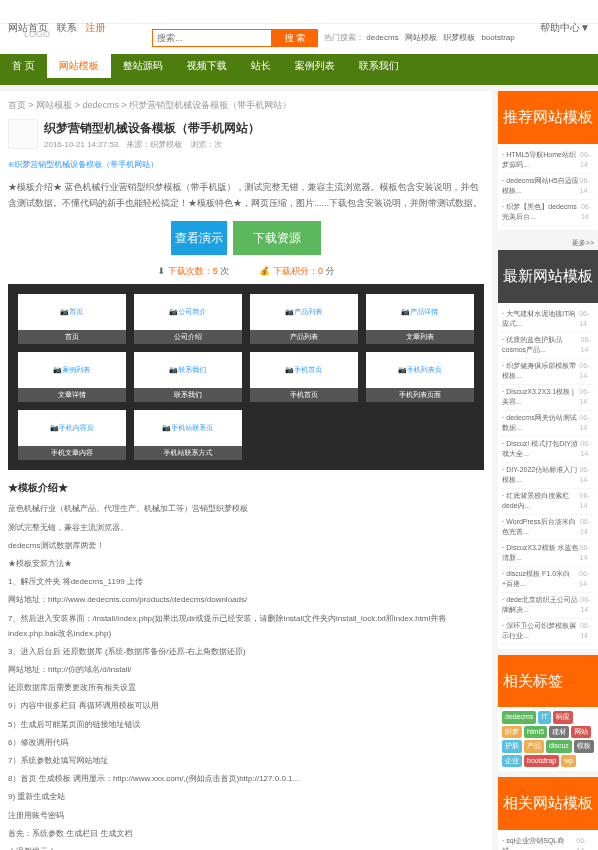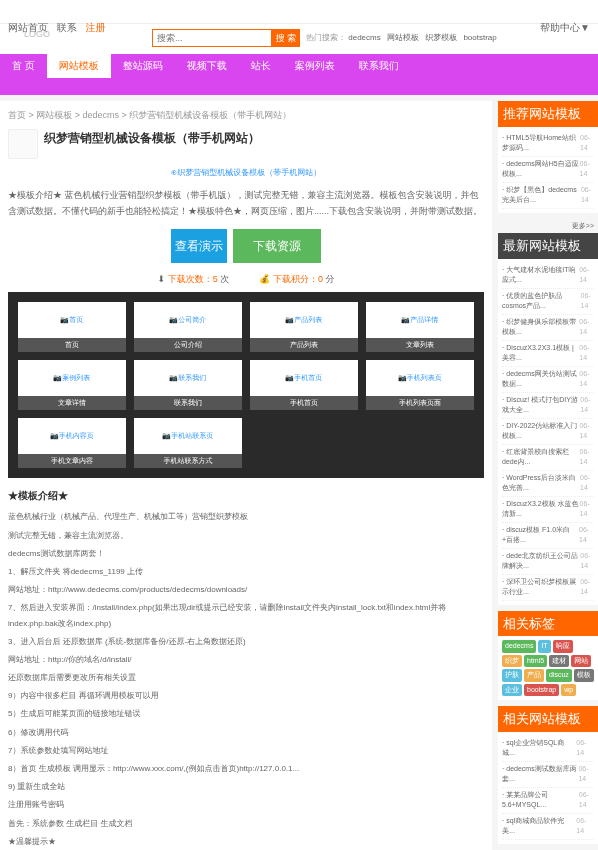--- a/index.html
+++ b/index.html
@@ -8,51 +8,51 @@
 .top-bar{background:#fff;border-bottom:1px solid #eee;height:24px;font-size:10px;line-height:24px}
 .wrap{width:598px;margin:0 auto}
 .top-bar .wrap{display:flex;justify-content:space-between;padding:16px 8px}
 .top-links a{margin-right:6px}
 .top-links a:last-child{color:#f60}
 .header{background:#fff;height:30px}
 .header .wrap{display:flex;align-items:center;padding:4px 24px}
 .logo{width:70px;height:20px;color:#bbb;font-size:9px}
 .search-box{display:flex;margin-left:58px}
 .search-input{width:120px;height:18px;border:1px solid #f60;padding:0 4px;font-size:9px}
-.search-btn{width:28px;height:18px;background:#f60;color:#fff;border:none;font-size:9px;cursor:pointer}
+.search-btn{width:46px;height:18px;background:#f60;color:#fff;border:none;font-size:9px;cursor:pointer}
 .hot-words{font-size:8px;margin-left:6px;color:#999}
 .hot-words a{margin-right:4px}
-.nav{background:#d946ef;height:41px}
+.nav{background:#4d7c0f;height:31px}
 .nav .wrap{display:flex}
 .nav a{color:#fff;padding:0 12px;line-height:24px;font-size:10px}
 .nav a.active{background:#fff;color:#f60}
 .main-wrap{width:598px;margin:0 auto;display:flex;gap:6px;padding:6px 0}
 .content{flex:1;background:#fff;padding:8px}
 .sidebar{width:100px}
 .breadcrumb{font-size:9px;color:#999;margin-bottom:6px}
 .article-head{display:flex;gap:6px;margin-bottom:6px}
 .avatar{width:30px;height:30px;border:1px solid #eee;border-radius:2px;background:#fafafa}
 .article-title{font-size:12px;color:#333;font-weight:bold}
 .article-meta{font-size:8px;color:#999;margin-top:2px}
-.preview-link{text-align:center;font-size:8px;color:#39f;margin:8px 0}
+.preview-link{font-size:8px;color:#39f;margin:8px 0}
 .desc{font-size:9px;color:#666;line-height:1.8;margin-bottom:10px}
 .btn-row{display:flex;justify-content:center;gap:6px;margin:10px 0}
 .btn-demo{background:#1ba1e2;color:#fff;padding:8px 4px;font-size:12px;cursor:pointer}
 .btn-down{background:#5cb85c;color:#fff;padding:8px 20px;font-size:12px;cursor:pointer}
 .stats{display:flex;justify-content:center;gap:30px;font-size:9px;margin:6px 0}
 .stats span{color:#f60}
 .gallery{background:#2a2a2a;padding:10px;display:grid;grid-template-columns:repeat(4,1fr);gap:8px}
 .thumb{background:#fff;height:50px;display:flex;flex-direction:column}
 .thumb-img{flex:1;display:flex;align-items:center;justify-content:center;font-size:7px;color:#39f}
 .thumb-label{background:#555;color:#fff;text-align:center;font-size:7px;padding:2px 0}
 .section-title{font-size:10px;font-weight:bold;color:#333;margin:10px 0 6px}
 .detail-text{font-size:8px;color:#666;line-height:1.9}
 .detail-text p{margin-bottom:3px}
 .side-box{background:#fff;margin-bottom:6px}
-.side-title{background:#444;color:#fff;font-size:13px;padding:3px 5px}
+.side-title{background:#444;color:#fff;font-size:15px;padding:15px 5px}
 .side-title.orange{background:#f60}
 .side-list{padding:4px}
 .side-item{display:flex;justify-content:space-between;font-size:7px;padding:2px 0;border-bottom:1px dotted #eee}
 .side-item span:last-child{color:#bbb}
 .tag-cloud{padding:4px;display:flex;flex-wrap:wrap;gap:2px}
 .tag{color:#fff;font-size:7px;padding:1px 3px;border-radius:2px}
 </style>
 </head>
 <body>
 
@@ -96,20 +96,21 @@
     </div>
   </div>
 
 <div class="main-wrap">
 <div class="content">
 <div class="breadcrumb">首页 &gt; 网站模板 &gt; dedecms &gt; 织梦营销型机械设备模板（带手机网站）</div>
 <div class="article-head">
 <div class="avatar"></div>
 <div>
 <div class="article-title">织梦营销型机械设备模板（带手机网站）</div>
+<div class="article-meta"><span>2016-10-21 14:27:53</span>　<span>来源：织梦模板　浏览：次</span></div>
 </div>
 </div>
 <div class="preview-link">⊕织梦营销型机械设备模板（带手机网站）</div>
 <div class="desc">★模板介绍★ 蓝色机械行业营销型织梦模板（带手机版），测试完整无错，兼容主流浏览器。模板包含安装说明，并包含测试数据。不懂代码的新手也能轻松搞定！★模板特色★，网页压缩，图片......下载包含安装说明，并附带测试数据。</div>
 <div class="btn-row">
 <div class="btn-demo">查看演示</div>
 <div class="btn-down">下载资源</div>
 </div>
 <div class="stats">
 <div>⬇ <span>下载次数：</span><span>5</span> 次</div>
@@ -155,20 +156,21 @@
         <div class="thumb">
           <div class="thumb-img">📷手机站联系页</div>
           <div class="thumb-label">手机站联系方式</div>
         </div>
       </div>
 <div class="section-title">★模板介绍★</div>
 <div class="detail-text" id="detail">
         <p>蓝色机械行业（机械产品、代理生产、机械加工等）营销型织梦模板</p>
         <p>测试完整无错，兼容主流浏览器。</p>
         <p>dedecms测试数据库两套！</p>
+        <p>★模板安装方法★</p>
         <p>1、解压文件夹 将dedecms_1199 上传</p>
         <p>网站地址：http://www.dedecms.com/products/dedecms/downloads/</p>
         <p>7、然后进入安装界面：/install/index.php(如果出现dir或提示已经安装，请删除install文件夹内install_lock.txt和index.html并将index.php.bak改名index.php)</p>
         <p>3、进入后台后 还原数据库 (系统-数据库备份/还原-右上角数据还原)</p>
         <p>网站地址：http://你的域名/d/install/</p>
         <p>还原数据库后需要更改所有相关设置</p>
         <p>9）内容中很多栏目 再循环调用模板可以用</p>
         <p>5）生成后可能某页面的链接地址错误</p>
         <p>6）修改调用代码</p>
         <p>7）系统参数处填写网站地址</p>

